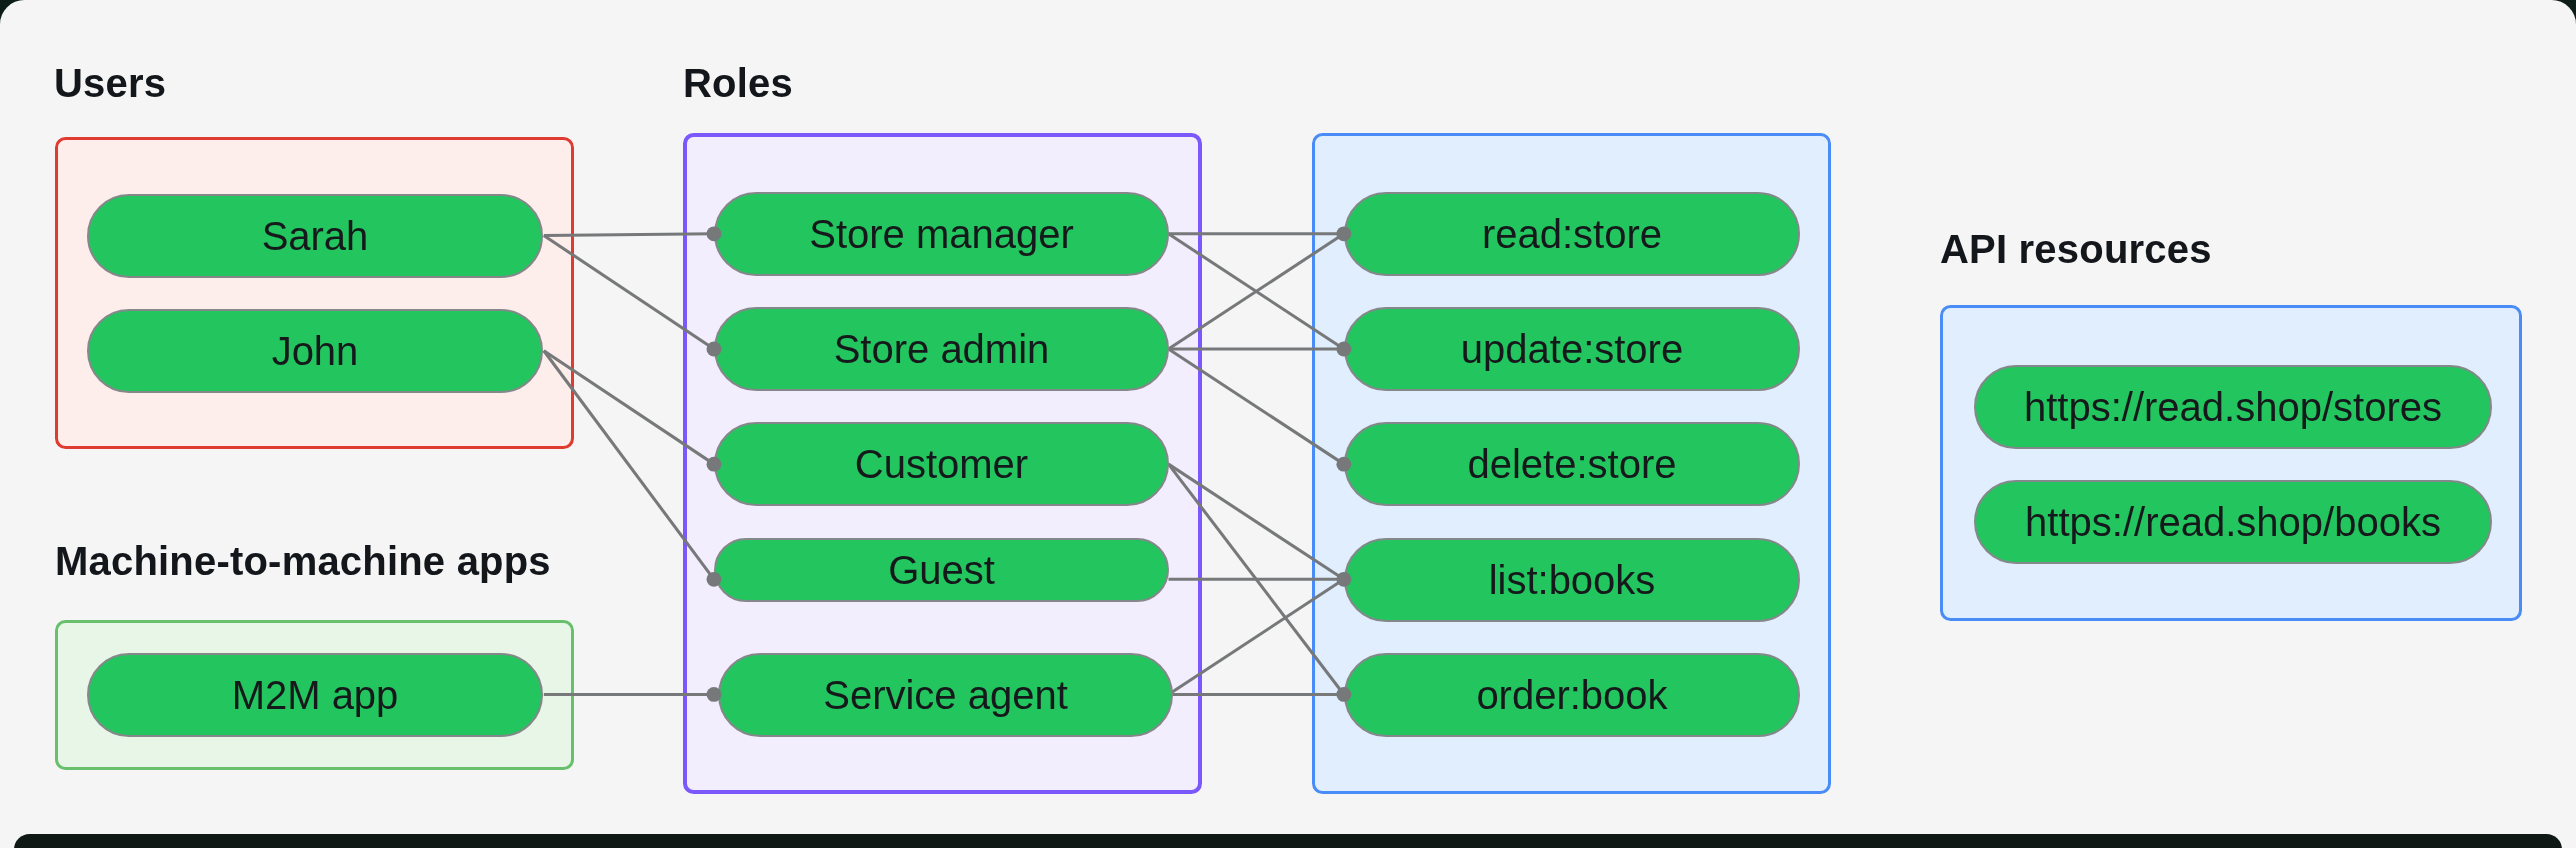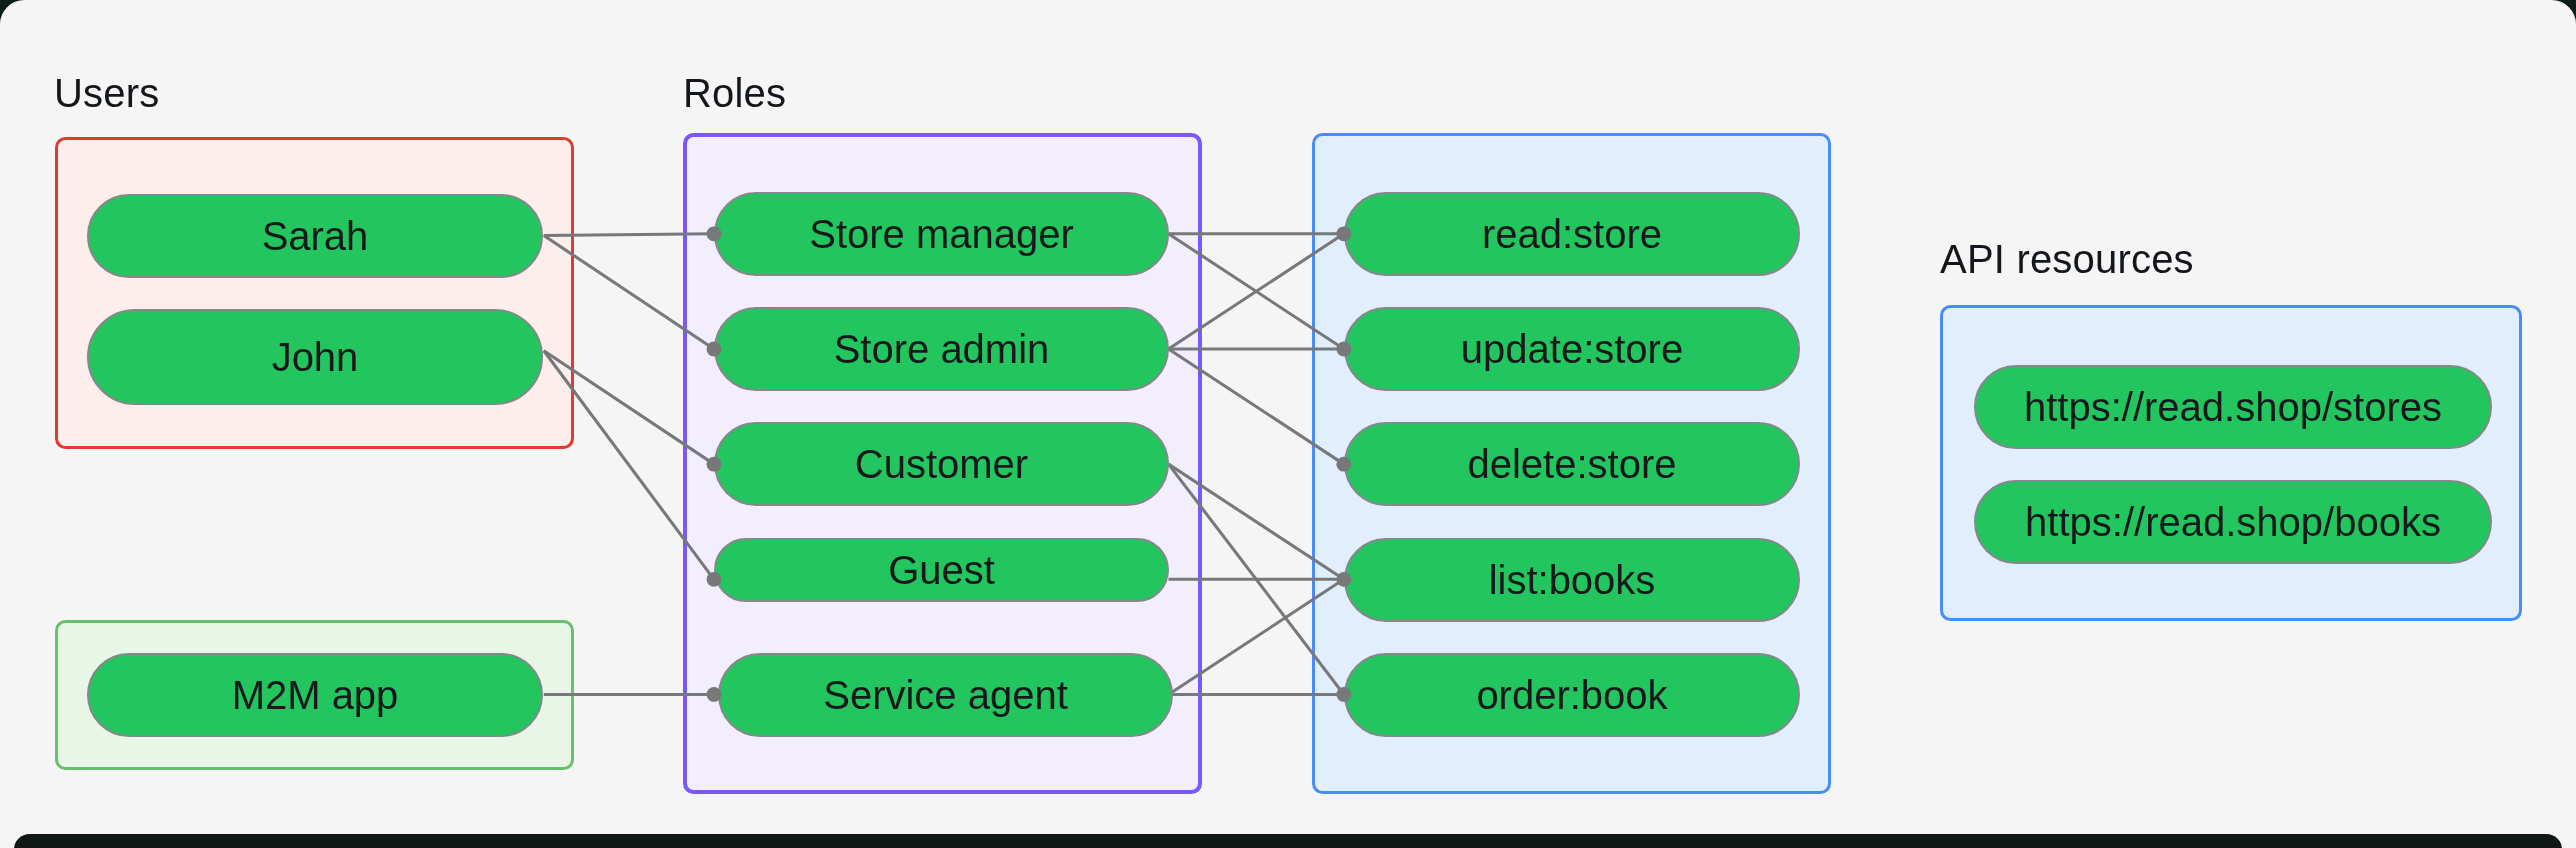--- a/index.html
+++ b/index.html
@@ -22,25 +22,24 @@
     box-sizing:border-box;
   }
   .group-box.users{border:3.5px solid #e03b30;background:#fdedeb;}
   .group-box.m2m{border:3.5px solid #68c06d;background:#e7f6e6;}
   .group-box.roles{border:4.4px solid #7b58fb;background:#f3eefe;}
   .group-box.permissions{border:3.5px solid #4a8cf7;background:#e0eefd;}
   .group-box.api{border:3.5px solid #4a8cf7;background:#e0eefd;}
   .group-label{
     position:absolute;
     font-size:40px;
-    font-weight:400;
+    font-weight:700;
     color:#13161a;
     letter-spacing:0.2px;
     white-space:nowrap;
-    margin-top:10px;
   }
   .pill{
     position:absolute;
     box-sizing:border-box;
     background:#22c55e;
     border:2.6px solid #85888a;
     border-radius:872px;
     display:flex;
     align-items:center;
     justify-content:center;
@@ -67,20 +66,21 @@
 
   <div class="group-box users" style="left:55px;top:137px;width:519px;height:312px;"></div>
   <div class="group-box m2m" style="left:55px;top:620px;width:519px;height:150px;"></div>
   <div class="group-box roles" style="left:683px;top:133px;width:519px;height:661px;"></div>
   <div class="group-box permissions" style="left:1312px;top:133px;width:519px;height:661px;"></div>
   <div class="group-box api" style="left:1940px;top:305px;width:582px;height:316px;"></div>
 
   <div class="group-label" style="left:54px;top:61px;">Users</div>
   <div class="group-label" style="left:683px;top:61px;">Roles</div>
   <div class="group-label" style="left:1940px;top:227px;">API resources</div>
+  <div class="group-label" style="left:55px;top:539px;">Machine-to-machine apps</div>
 
   <svg class="edge-layer" id="lines-svg" width="2576" height="848" viewBox="0 0 2952 972">
       <line x1="623" y1="270" x2="818" y2="268" stroke="#76787a" stroke-width="3.5"></line>
       <line x1="623" y1="270" x2="818" y2="400" stroke="#76787a" stroke-width="3.5"></line>
       <line x1="623" y1="402" x2="818" y2="532" stroke="#76787a" stroke-width="3.5"></line>
       <line x1="623" y1="402" x2="818" y2="664" stroke="#76787a" stroke-width="3.5"></line>
       <line x1="623" y1="796" x2="818" y2="796" stroke="#76787a" stroke-width="3.5"></line>
       <line x1="1339" y1="268" x2="1540" y2="268" stroke="#76787a" stroke-width="3.5"></line>
       <line x1="1339" y1="268" x2="1540" y2="400" stroke="#76787a" stroke-width="3.5"></line>
       <line x1="1339" y1="400" x2="1540" y2="268" stroke="#76787a" stroke-width="3.5"></line>
@@ -88,21 +88,21 @@
       <line x1="1339" y1="400" x2="1540" y2="532" stroke="#76787a" stroke-width="3.5"></line>
       <line x1="1339" y1="532" x2="1540" y2="664" stroke="#76787a" stroke-width="3.5"></line>
       <line x1="1339" y1="532" x2="1540" y2="796" stroke="#76787a" stroke-width="3.5"></line>
       <line x1="1339" y1="664" x2="1540" y2="664" stroke="#76787a" stroke-width="3.5"></line>
       <line x1="1339" y1="796" x2="1540" y2="664" stroke="#76787a" stroke-width="3.5"></line>
       <line x1="1339" y1="796" x2="1540" y2="796" stroke="#76787a" stroke-width="3.5"></line>
     </svg>
 
   <div id="pill-layer">
       <div class="pill" style="left: 87px; top: 194px; width: 456px; height: 84px;">Sarah</div>
-      <div class="pill" style="left: 87px; top: 309px; width: 456px; height: 96px;">John</div>
+      <div class="pill" style="left: 87px; top: 309px; width: 456px; height: 84px;">John</div>
       <div class="pill" style="left: 87px; top: 653px; width: 456px; height: 84px;">M2M app</div>
       <div class="pill" style="left: 714px; top: 192px; width: 455px; height: 84px;">Store manager</div>
       <div class="pill" style="left: 714px; top: 307px; width: 455px; height: 84px;">Store admin</div>
       <div class="pill" style="left: 714px; top: 422px; width: 455px; height: 84px;">Customer</div>
       <div class="pill" style="left: 714px; top: 538px; width: 455px; height: 64px;">Guest</div>
       <div class="pill" style="left: 718px; top: 653px; width: 455px; height: 84px;">Service agent</div>
       <div class="pill" style="left: 1344px; top: 192px; width: 456px; height: 84px;">read:store</div>
       <div class="pill" style="left: 1344px; top: 307px; width: 456px; height: 84px;">update:store</div>
       <div class="pill" style="left: 1344px; top: 422px; width: 456px; height: 84px;">delete:store</div>
       <div class="pill" style="left: 1344px; top: 538px; width: 456px; height: 84px; text-align: right;">list:books</div>

